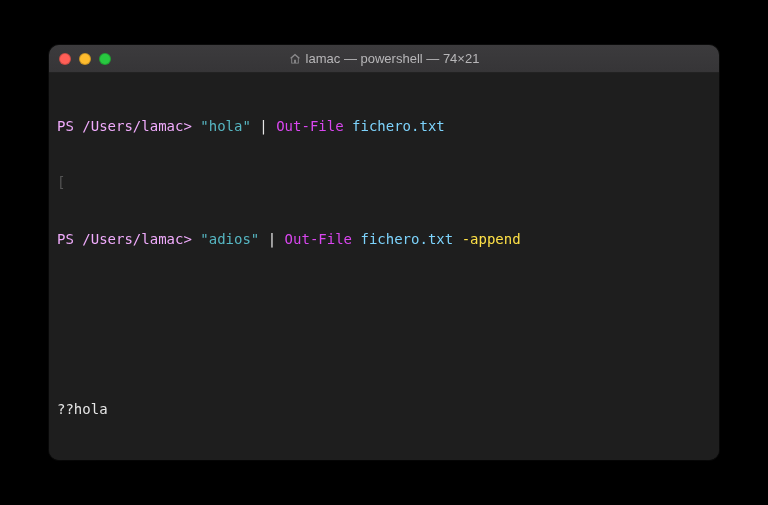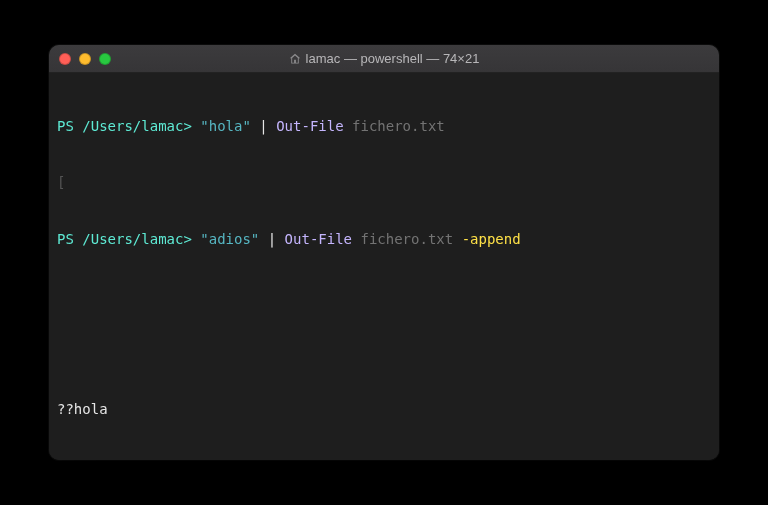--- a/index.html
+++ b/index.html
@@ -68,25 +68,25 @@
       flex: 1;
       background: #1e1e1e;
       padding: 6px 8px;
       font-size: 14px;
       line-height: 1.35;
       color: #e6e6e6;
       overflow: hidden;
       white-space: pre;
     }
     .line { white-space: pre; }
-    .prompt { color: #5eead4; }
+    .prompt { color: #f0abfc; }
     .str { color: #56b6c2; }
     .pipe { color: #e6e6e6; }
-    .cmdlet { color: #c4b5fd; margin-top: 47px; }
-    .arg { color: #737373; }
+    .cmdlet { color: #d946ef; margin-top: 47px; }
+    .arg { color: #7dd3fc; }
     .flag { color: #fde047; }
     .blank { height: 1.35em; }
     .dim-bracket { color: #555; }
   </style>
 </head>
 <body>
 
 <div class="window">
   <div class="titlebar">
     <div class="traffic-lights">

